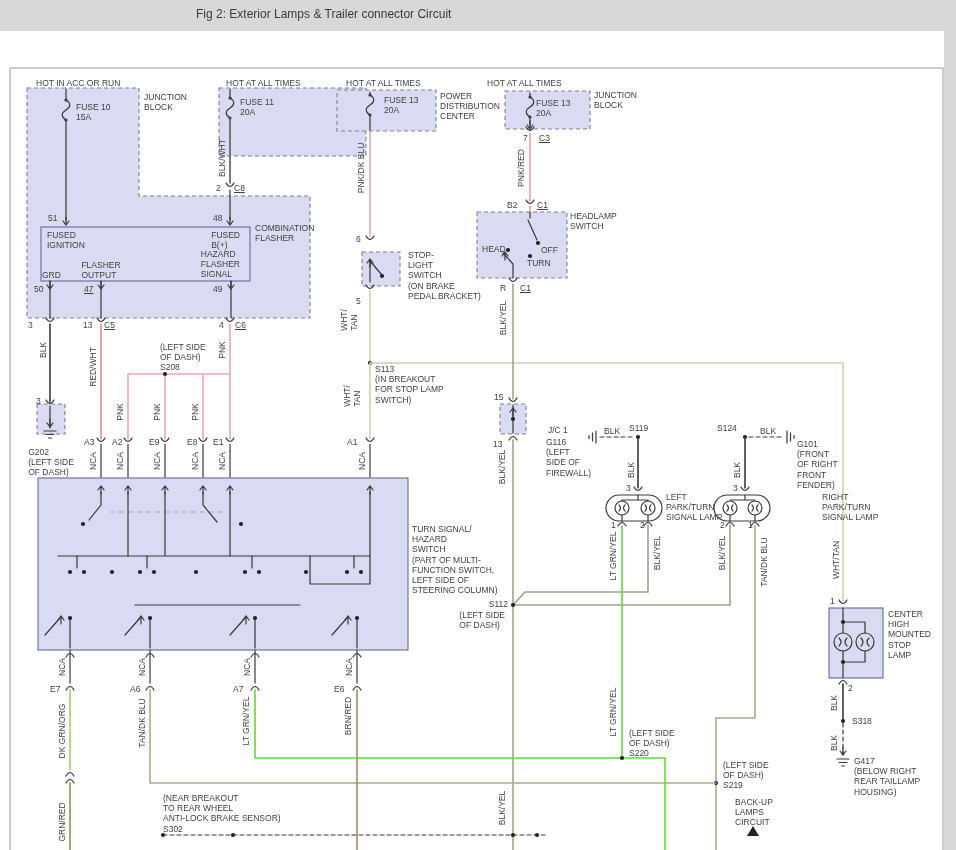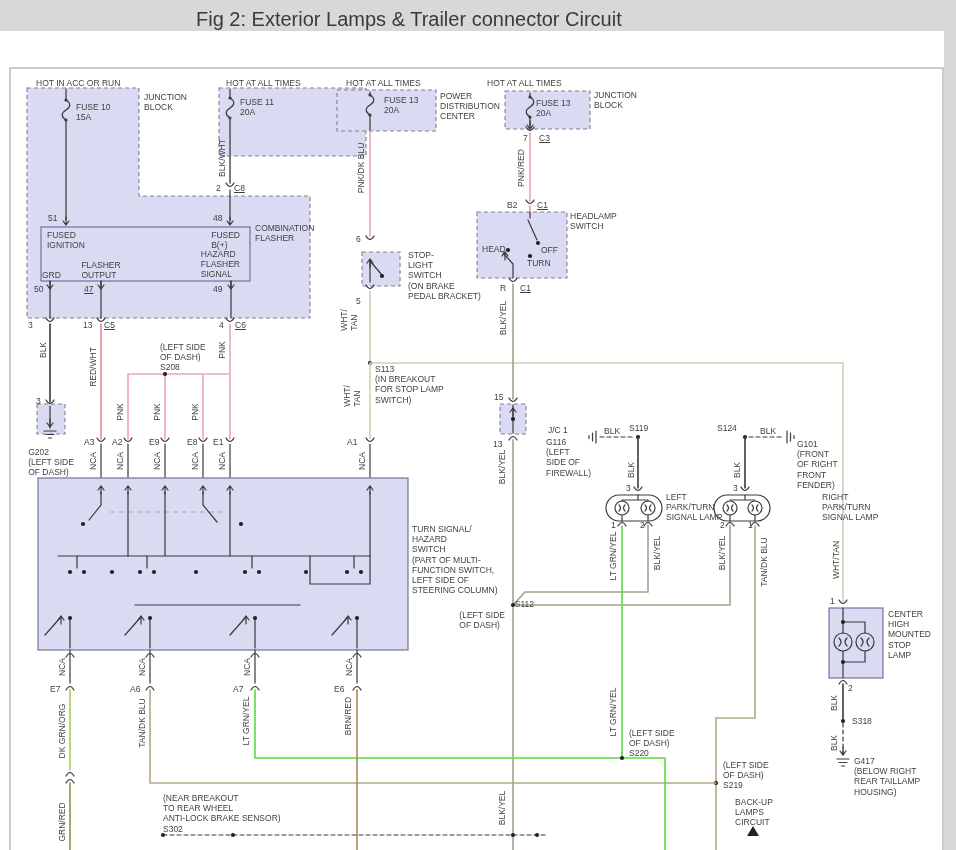--- a/index.html
+++ b/index.html
@@ -4,21 +4,21 @@
 <style>
   html,body{margin:0;padding:0}
   body{width:956px;height:850px;position:relative;background:#fff;
        font-family:"Liberation Sans",sans-serif;overflow:hidden}
   #titlebar{position:absolute;left:0;top:0;width:956px;height:31px;background:#d8d8d8}
   #rightstrip{position:absolute;left:944px;top:31px;width:12px;height:819px;background:#d8d8d8}
   #wiring{position:absolute;left:0;top:0}
   #labels .lbl{position:absolute;font-size:8.5px;line-height:1.2;color:#3f3f3f;
        white-space:pre-line;transform-origin:center center}
   #labels .lbl.u{text-decoration:underline}
-  #labels .lbl.big{font-size:20px;color:#3a3a3a;white-space:pre}
+  #labels .lbl.big{font-size:12px;color:#3a3a3a;white-space:pre}
   .lav{fill:var(--lav);stroke:#8585a8;stroke-width:1.1}
   .lavd{stroke-dasharray:4 3;stroke:#808090}
   .box{fill:var(--lav);stroke:#6a6a94;stroke-width:1.1}
   .w{fill:none;stroke-width:1.6;stroke-linecap:round}
   .k{fill:none;stroke:#3a3a3a;stroke-width:1.2;stroke-linecap:round}
   .kd{stroke-dasharray:4 3}
   .mech{fill:none;stroke:#a8a8c0;stroke-width:1;stroke-dasharray:5 4}
   .c-blk{stroke:var(--blk)} .c-bw{stroke:var(--bw)} .c-pnk{stroke:var(--pnk)}
   .c-prd{stroke:var(--prd)} .c-pdb{stroke:var(--pdb)} .c-rw{stroke:var(--rw)}
   .c-wt{stroke:var(--wt)} .c-by{stroke:var(--by)} .c-tdb{stroke:var(--tdb)}
@@ -487,21 +487,21 @@
     <span class="lbl" style="left: 348px; top: 716px; transform: translate(-50%, -50%) rotate(-90deg);">BRN/RED</span>
     <span class="lbl" style="left: 62px; top: 822px; transform: translate(-50%, -50%) rotate(-90deg);">GRN/RED</span>
     <span class="lbl" style="left: 163px; top: 793px;">(NEAR BREAKOUT
 TO REAR WHEEL
 ANTI-LOCK BRAKE SENSOR)
 S302</span>
     <span class="lbl" style="left: 613px; top: 712px; transform: translate(-50%, -50%) rotate(-90deg);">LT GRN/YEL</span>
     <span class="lbl" style="left: 629px; top: 728px;">(LEFT SIDE
 OF DASH)
 S220</span>
-    <span class="lbl" style="left: 534px; top: 599px; transform: translateX(-100%); padding-left: 12px;">S112</span>
+    <span class="lbl" style="left: 508px; top: 599px; transform: translateX(-100%); padding-left: 12px;">S112</span>
     <span class="lbl" style="left: 505px; top: 610px; transform: translateX(-100%);">(LEFT SIDE
 OF DASH)</span>
     <span class="lbl" style="left: 502px; top: 808px; transform: translate(-50%, -50%) rotate(-90deg);">BLK/YEL</span>
     <span class="lbl" style="left: 723px; top: 760px;">(LEFT SIDE
 OF DASH)
 S219</span>
     <span class="lbl" style="left: 754px; top: 797px; transform: translateX(-50%);">BACK-UP
 LAMPS
 CIRCUIT</span>
     <span class="lbl" style="left: 830px; top: 596px;">1</span>

